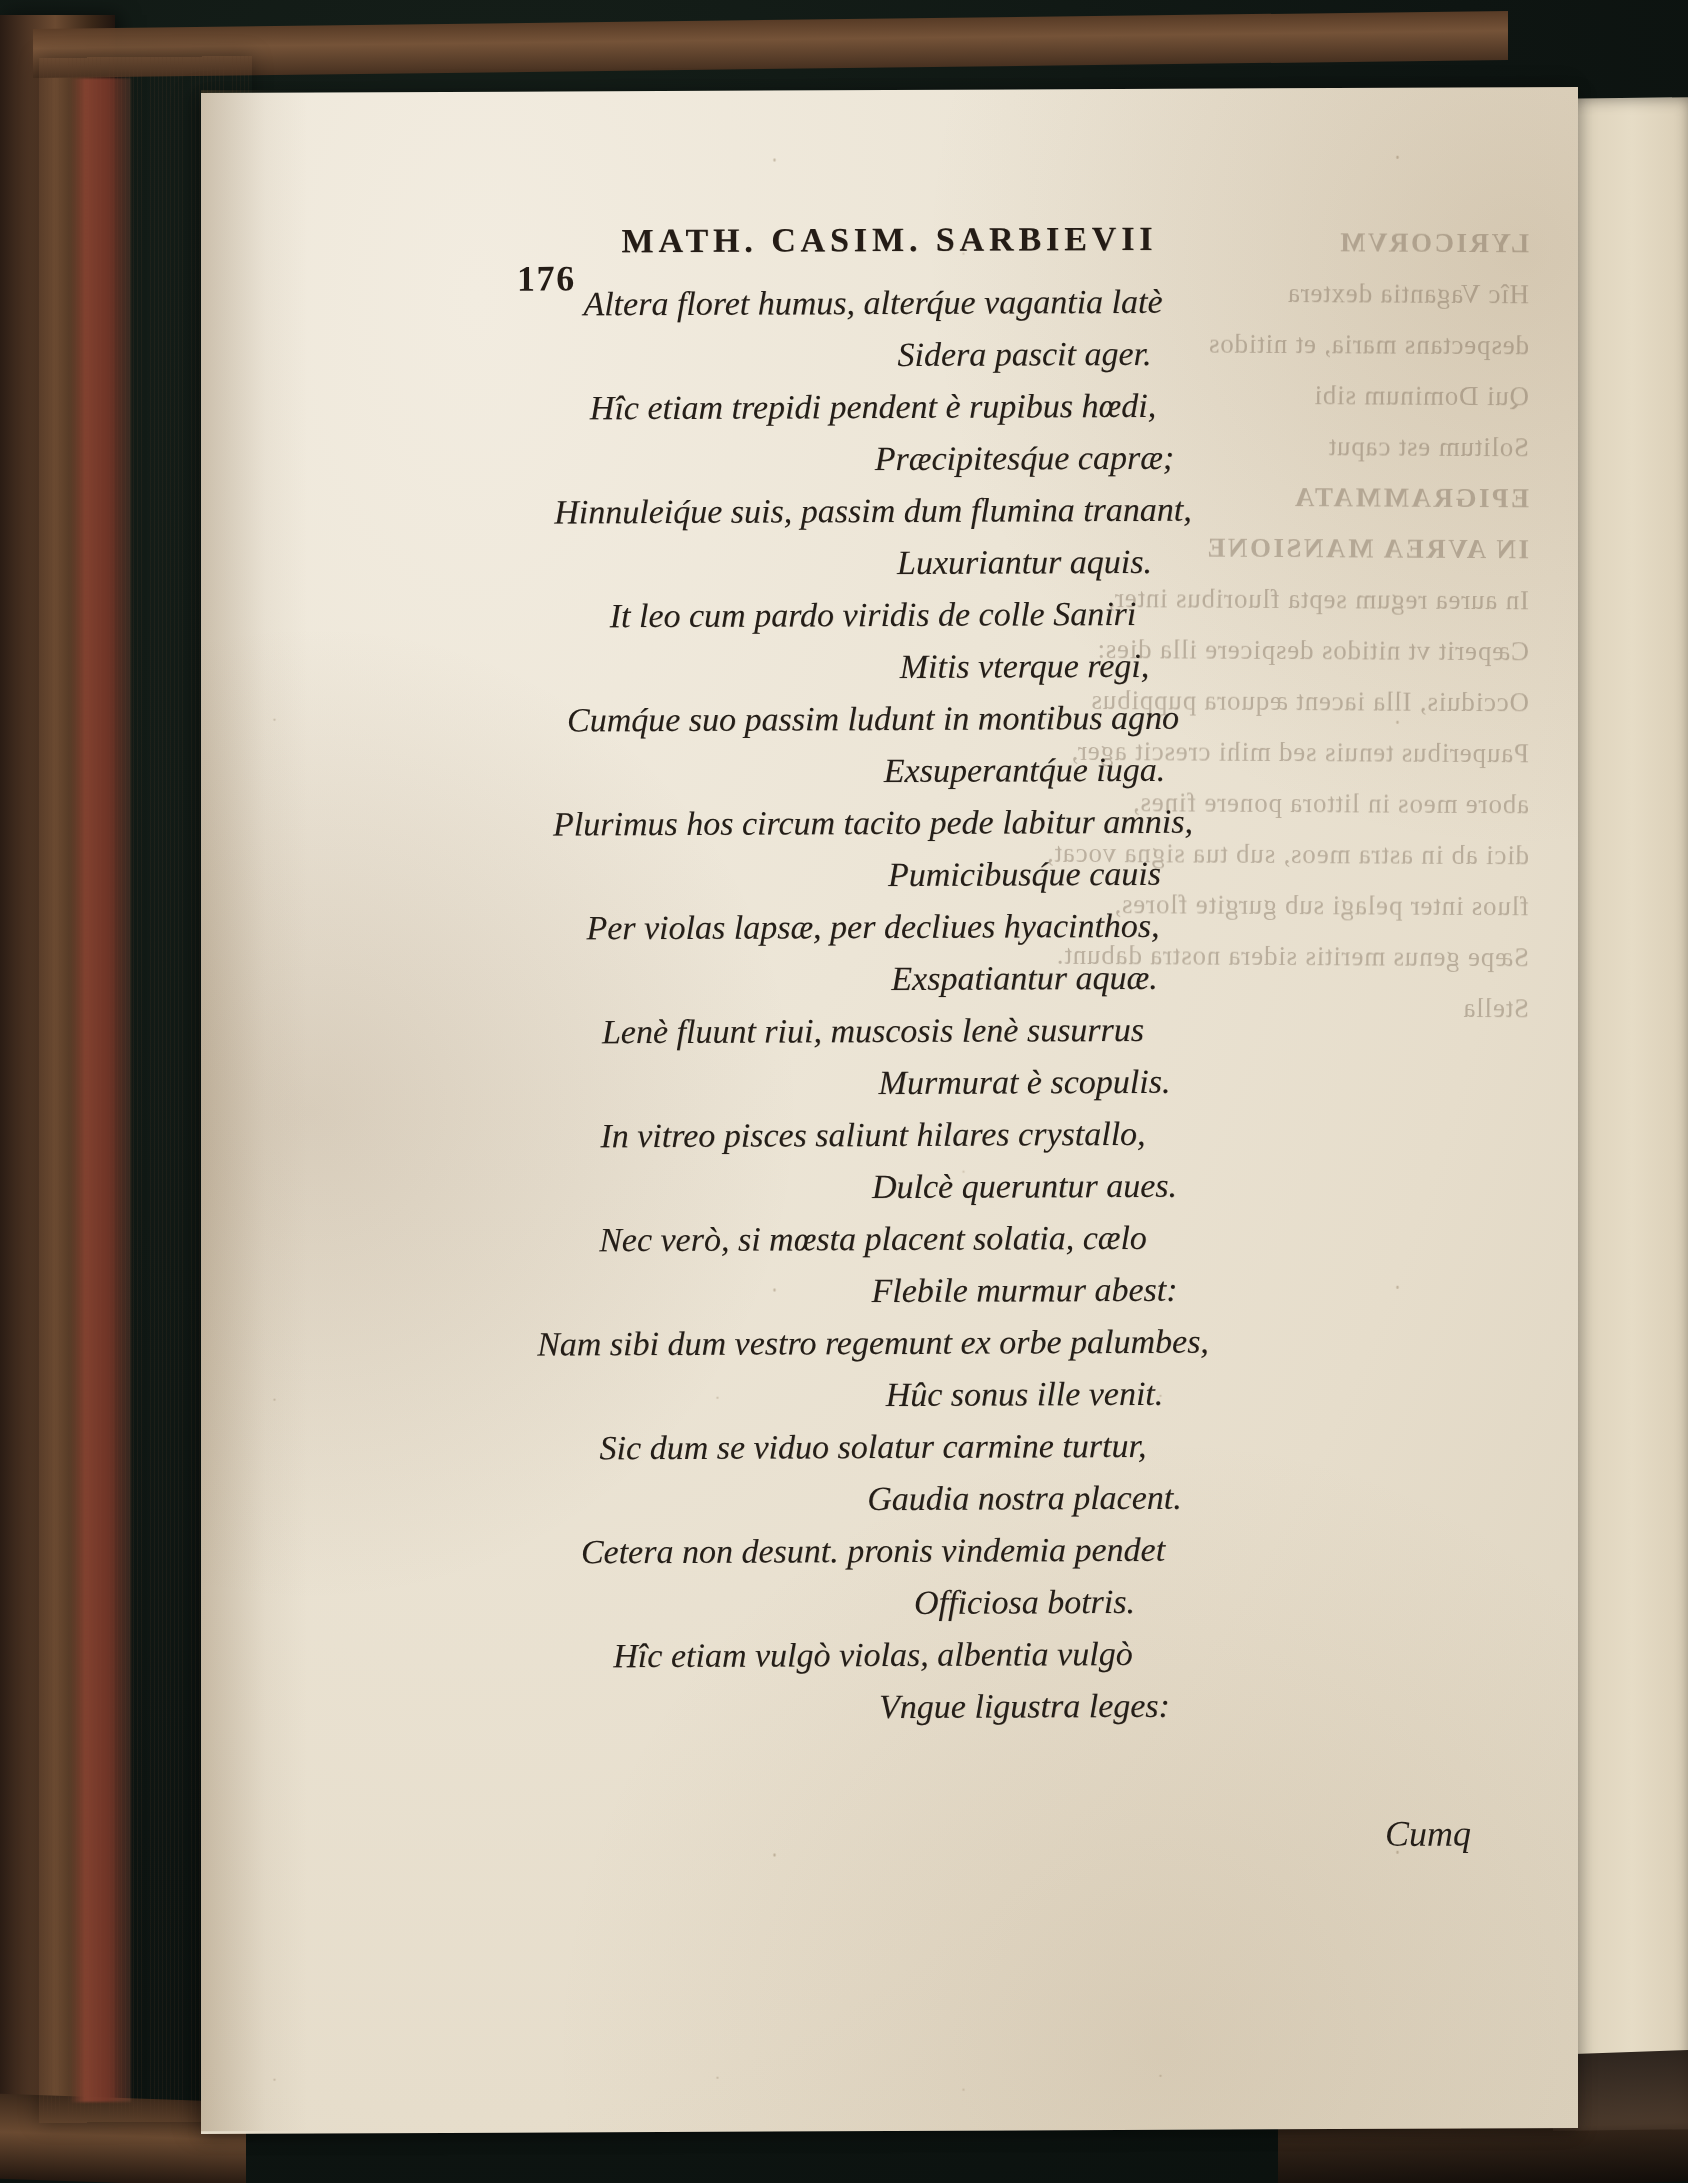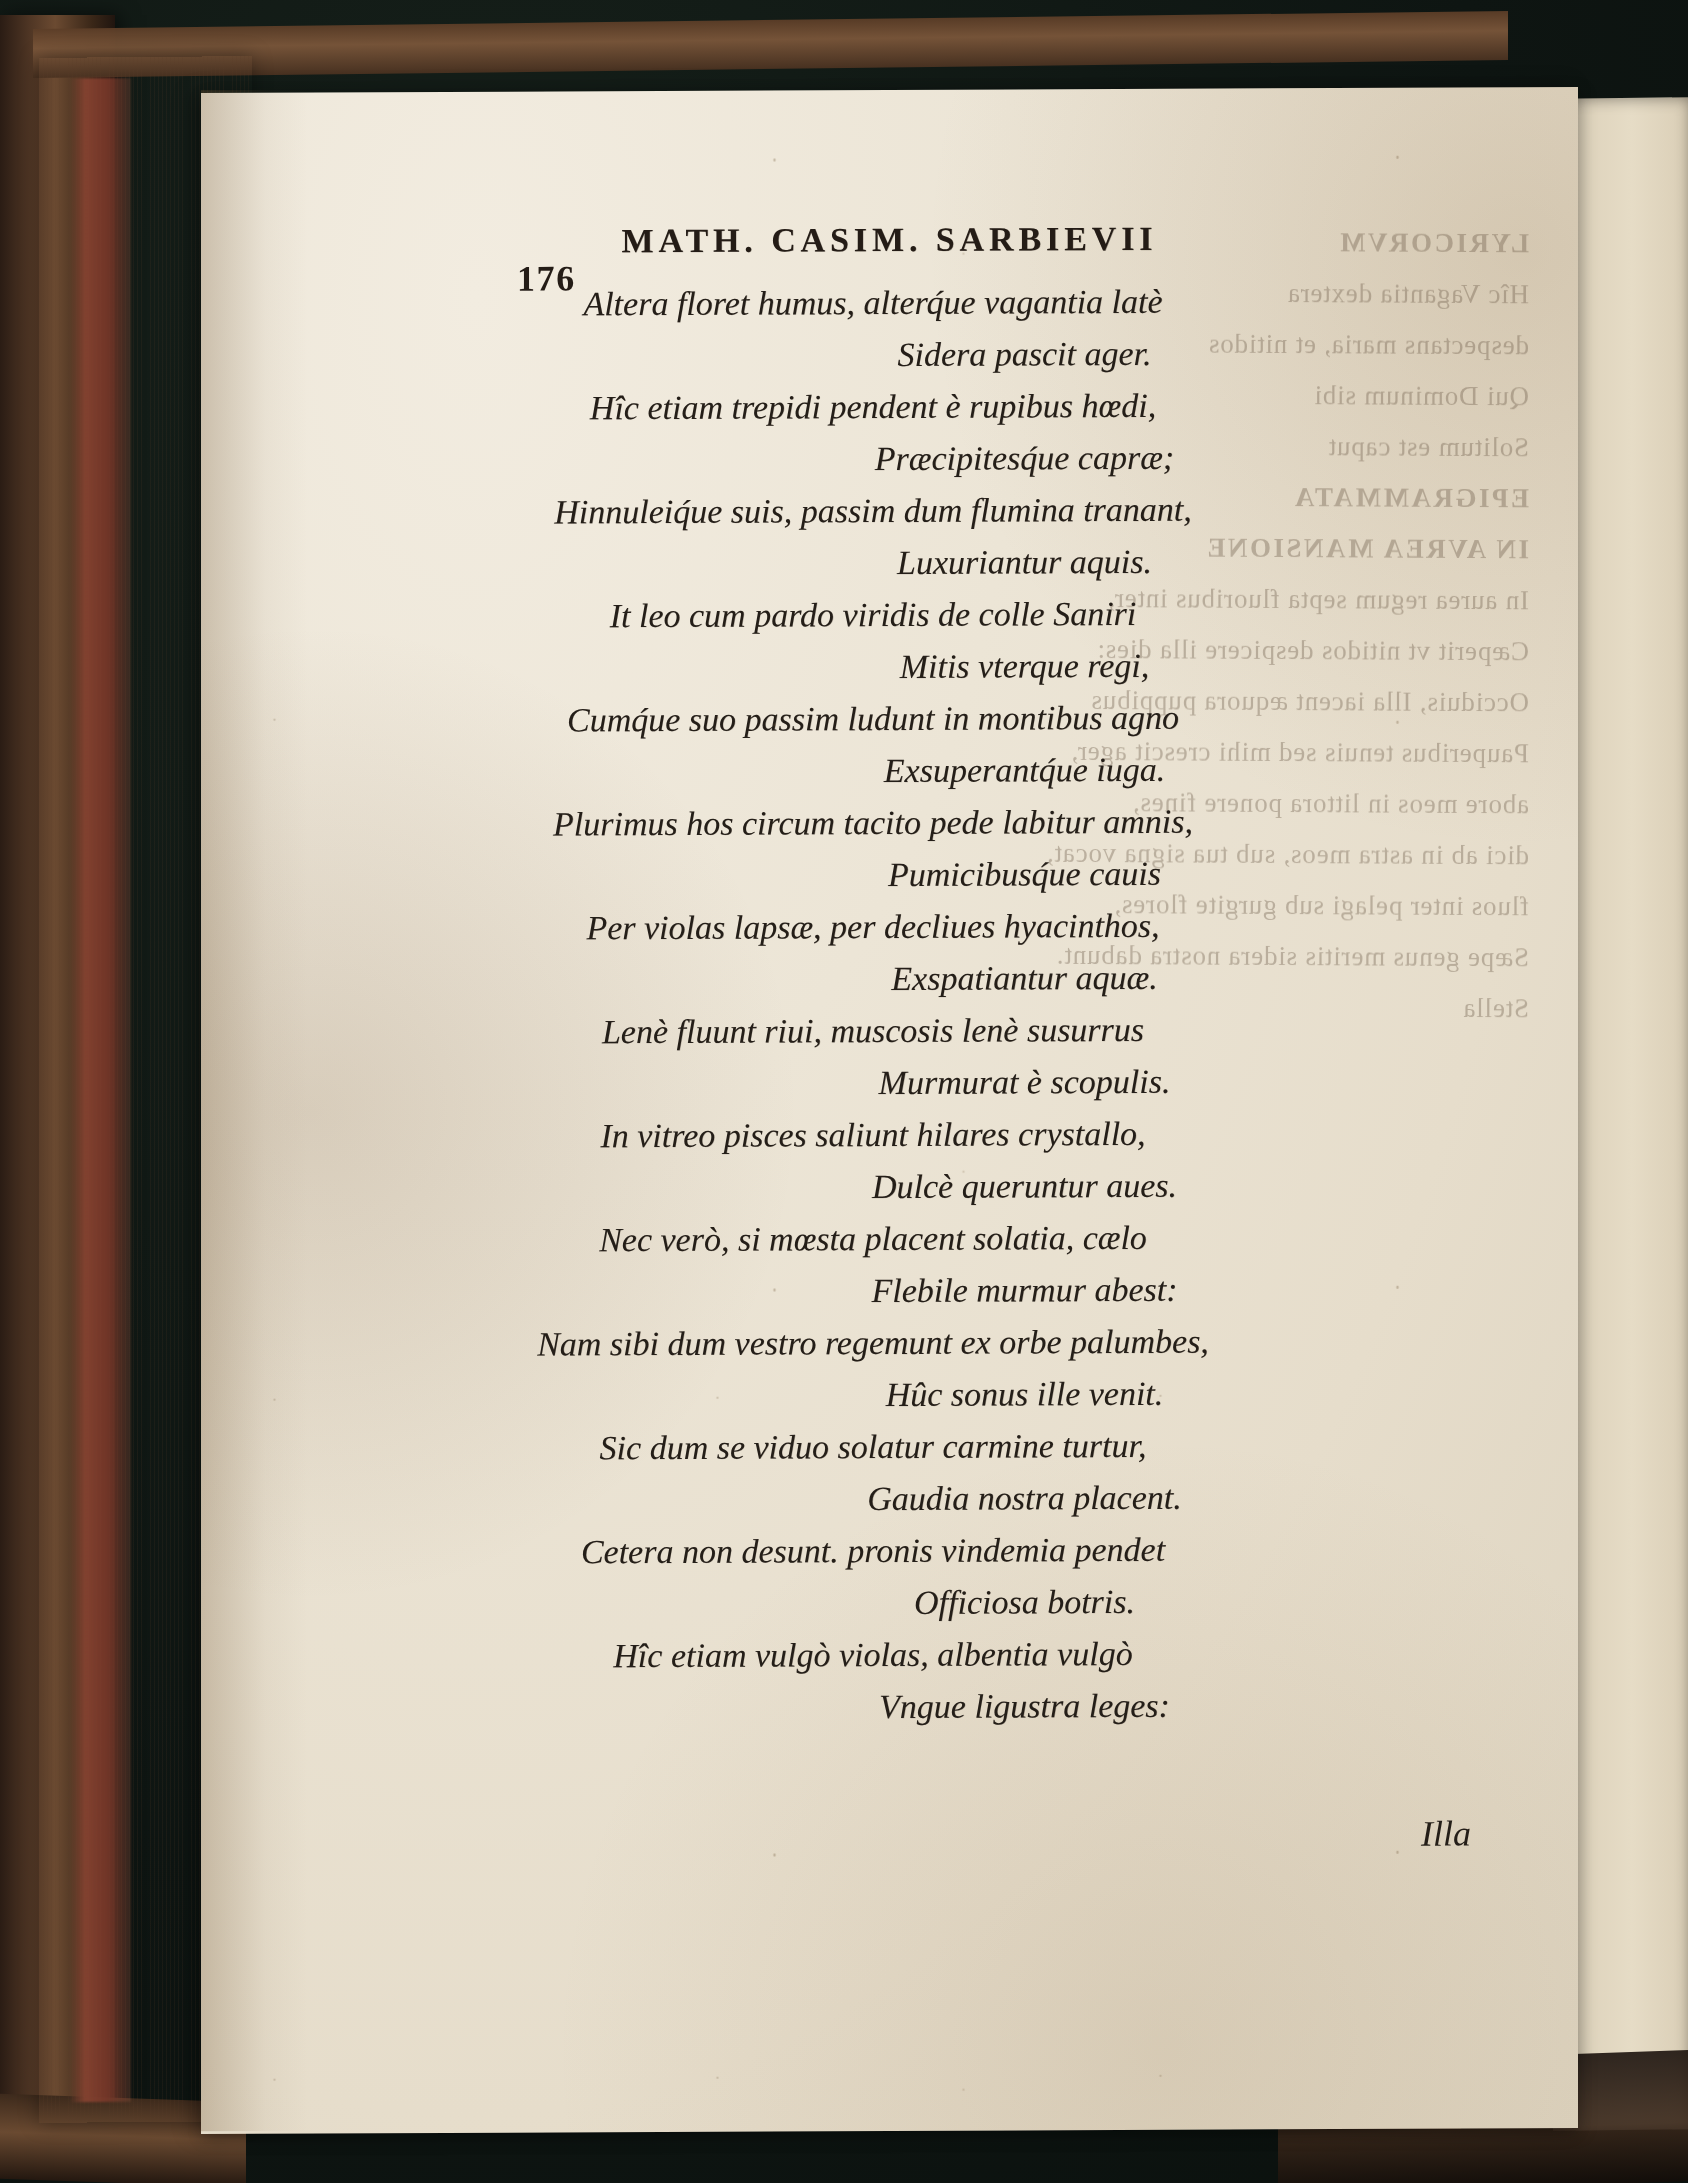--- a/index.html
+++ b/index.html
@@ -331,19 +331,19 @@
         <div class="verse long">Nam sibi dum vestro regemunt ex orbe palumbes,</div>
         <div class="verse short">Hûc sonus ille venit.</div>
         <div class="verse long">Sic dum se viduo solatur carmine turtur,</div>
         <div class="verse short">Gaudia nostra placent.</div>
         <div class="verse long">Cetera non desunt. pronis vindemia pendet</div>
         <div class="verse short">Officiosa botris.</div>
         <div class="verse long">Hîc etiam vulgò violas, albentia vulgò</div>
         <div class="verse short">Vngue ligustra leges:</div>
       </div>
 
-    <div class="catchword">Illa</div>
+    <div class="catchword">Cumq</div>
 
     <div class="specks"></div>
   </div>
 
 </div>
 
 
 </body></html>

